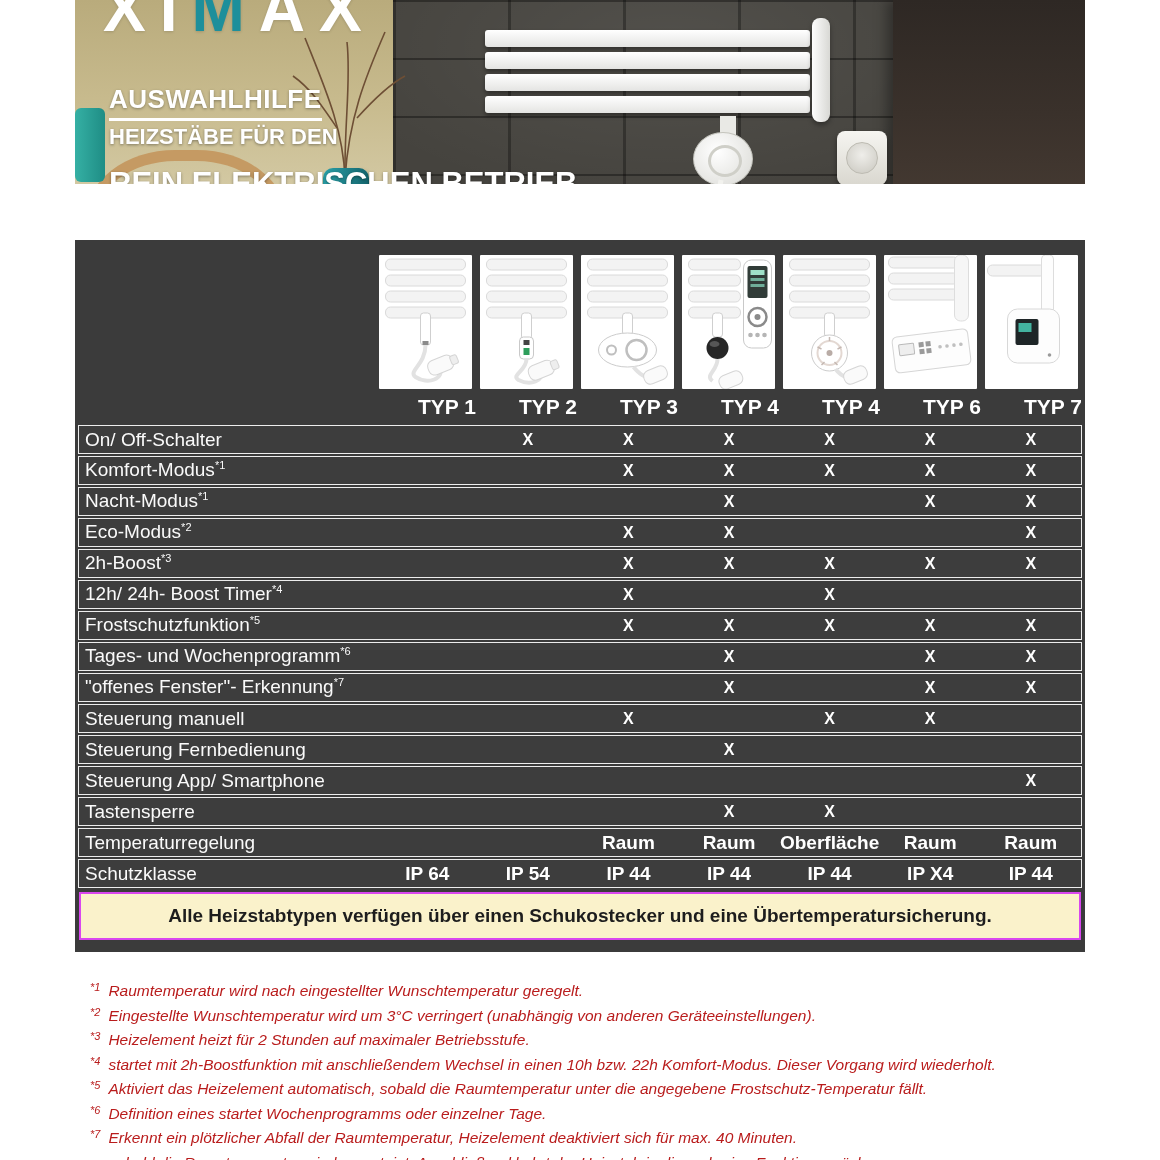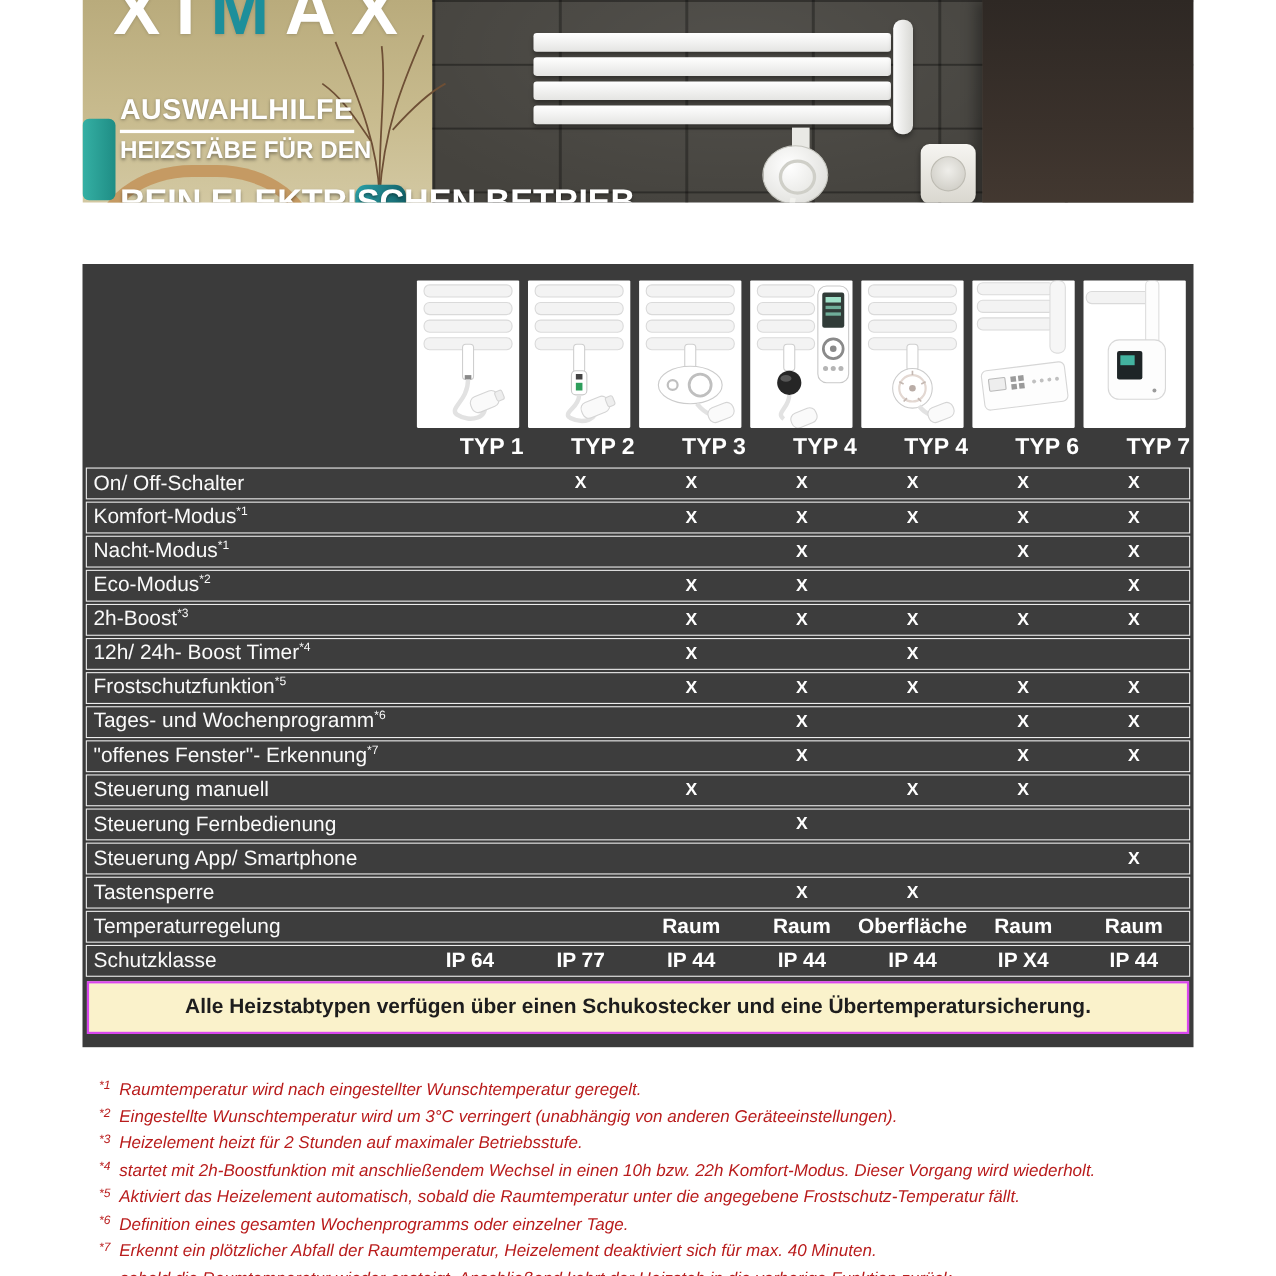--- a/index.html
+++ b/index.html
@@ -438,34 +438,34 @@
         <div class="fcell"></div>
         <div class="fcell tv">Raum</div>
         <div class="fcell tv">Raum</div>
         <div class="fcell tv">Oberfläche</div>
         <div class="fcell tv">Raum</div>
         <div class="fcell tv">Raum</div>
       </div>
       <div class="frow">
         <div class="flabel">Schutzklasse</div>
         <div class="fcell tv">IP 64</div>
-        <div class="fcell tv">IP 77</div>
+        <div class="fcell tv">IP 54</div>
         <div class="fcell tv">IP 44</div>
         <div class="fcell tv">IP 44</div>
         <div class="fcell tv">IP 44</div>
         <div class="fcell tv">IP X4</div>
         <div class="fcell tv">IP 44</div>
       </div>
     </div>
 
   <div class="banner">Alle Heizstabtypen verfügen über einen Schukostecker und eine Übertemperatursicherung.</div>
 </div>
 
 <div class="footnotes" id="footnotes">
     <div class="fn"><span class="fnm">*1</span><span>Raumtemperatur wird nach eingestellter Wunschtemperatur geregelt.</span></div>
     <div class="fn"><span class="fnm">*2</span><span>Eingestellte Wunschtemperatur wird um 3°C verringert (unabhängig von anderen Geräteeinstellungen).</span></div>
     <div class="fn"><span class="fnm">*3</span><span>Heizelement heizt für 2 Stunden auf maximaler Betriebsstufe.</span></div>
     <div class="fn"><span class="fnm">*4</span><span>startet mit 2h-Boostfunktion mit anschließendem Wechsel in einen 10h bzw. 22h Komfort-Modus. Dieser Vorgang wird wiederholt.</span></div>
     <div class="fn"><span class="fnm">*5</span><span>Aktiviert das Heizelement automatisch, sobald die Raumtemperatur unter die angegebene Frostschutz-Temperatur fällt.</span></div>
-    <div class="fn"><span class="fnm">*6</span><span>Definition eines gesamten Wochenprogramms oder einzelner Tage.</span></div>
+    <div class="fn"><span class="fnm">*6</span><span>Definition eines startet Wochenprogramms oder einzelner Tage.</span></div>
     <div class="fn"><span class="fnm">*7</span><span>Erkennt ein plötzlicher Abfall der Raumtemperatur, Heizelement deaktiviert sich für max. 40 Minuten.</span></div>
     <div class="fn partial">sobald die Raumtemperatur wieder ansteigt. Anschließend kehrt der Heizstab in die vorherige Funktion zurück.</div>
   </div>
 
 </body></html>

